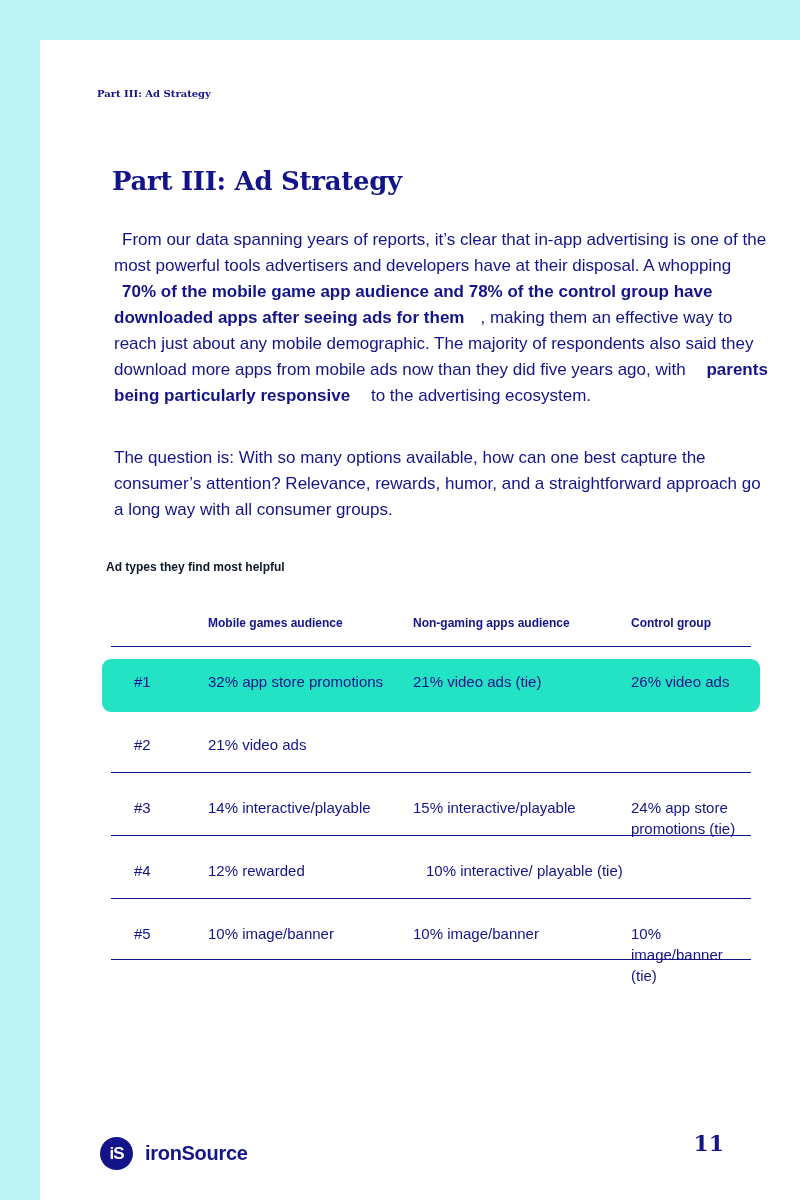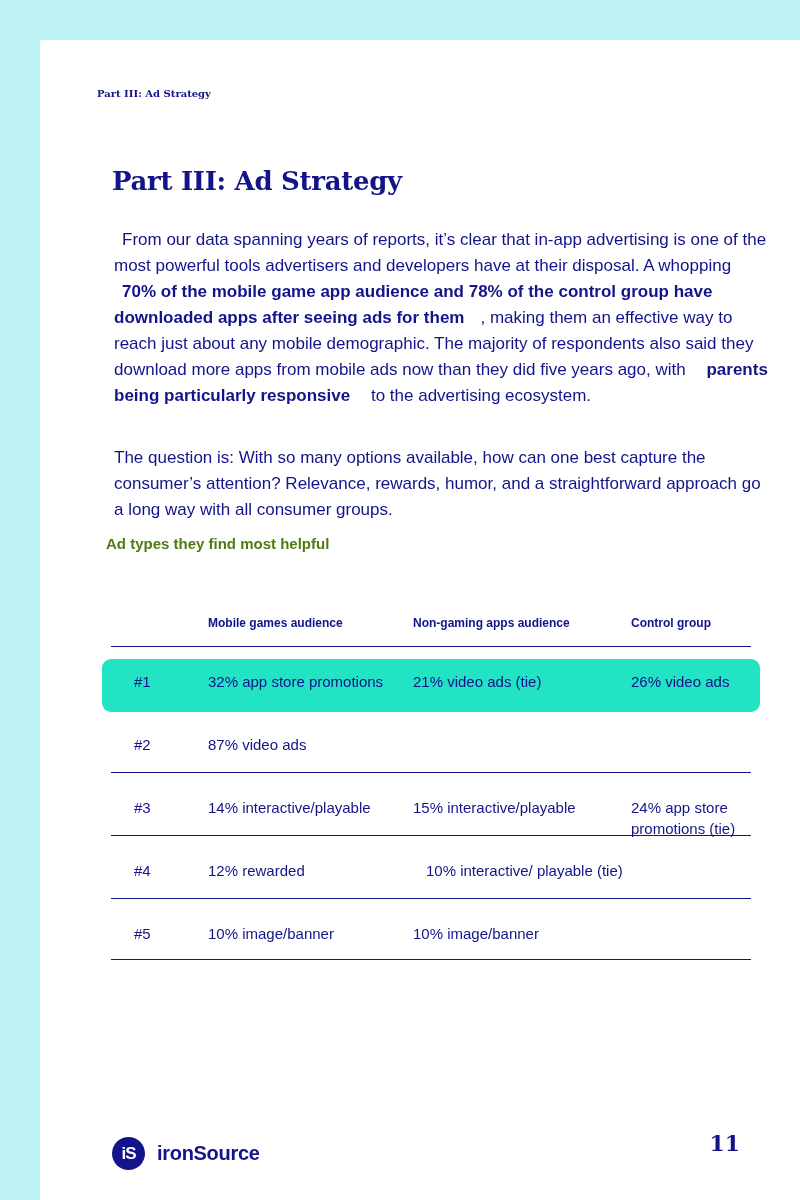--- a/index.html
+++ b/index.html
@@ -40,24 +40,24 @@
     width: 660px;
     font-size: 17px;
     line-height: 26px;
     color: #13148a;
   }
   .para b { font-weight: bold; }
   .p1 { top: 179px; }
   .p2 { top: 397px; }
   .table-title {
     position: absolute;
-    left: 58px; top: 487px;
-    font-size: 15px;
+    left: 58px; top: 512px;
+    font-size: 12px;
     font-weight: bold;
-    color: #4d7c0f;
+    color: #0f172a;
   }
   .table {
     position: absolute;
     left: 55px; top: 549px;
     width: 656px;
   }
   .thead {
     display: flex;
     height: 42px;
     border-bottom: 1px solid #13148a;
@@ -85,21 +85,21 @@
     left: -9px; right: -9px;
     top: 4px; bottom: -4px;
     background: #22e3c4;
     border-radius: 9px;
     z-index: 0;
   }
   .row > div { position: relative; z-index: 1; }
   .row.last { height: 53px; border-bottom: 1px solid #13148a; }
   .footer-logo {
     position: absolute;
-    left: 56px; top: 1081px;
+    left: 44px; top: 1081px;
     display: flex;
     align-items: center;
   }
   .logo-badge {
     width: 33px; height: 33px;
     border-radius: 50%;
     background: #13148a;
     color: #ffffff;
     font-weight: bold;
     font-size: 17px;
@@ -108,21 +108,21 @@
   }
   .logo-text {
     margin-left: 4px;
     font-weight: bold;
     font-size: 20px;
     color: #13148a;
     letter-spacing: -0.3px;
   }
   .page-number {
     position: absolute;
-    right: 60px; top: 1082px;
+    right: 76px; top: 1082px;
     font-family: "DejaVu Serif", "Liberation Serif", serif;
     font-weight: bold;
     font-size: 22px;
     color: #13148a;
   }
 </style>
 </head>
 <body>
 
 <div class="page">
@@ -146,37 +146,38 @@
     </div>
 
     <div class="row highlight">
       <div class="col-rank">#1</div>
       <div class="col-a">32% app store promotions</div>
       <div class="col-b">21% video ads (tie)</div>
       <div class="col-c">26% video ads</div>
     </div>
     <div class="row">
       <div class="col-rank">#2</div>
-      <div class="col-a">87% video ads</div>
+      <div class="col-a">21% video ads</div>
     </div>
     <div class="row">
       <div class="col-rank">#3</div>
       <div class="col-a">14% interactive/playable</div>
       <div class="col-b">15% interactive/playable</div>
       <div class="col-c">24% app store promotions (tie)</div>
     </div>
     <div class="row">
       <div class="col-rank">#4</div>
       <div class="col-b">12% rewarded</div>
       <div class="col-c">10% interactive/ playable (tie)</div>
     </div>
     <div class="row last">
       <div class="col-rank">#5</div>
       <div class="col-a">10% image/banner</div>
       <div class="col-b">10% image/banner</div>
+      <div class="col-c">10% image/banner (tie)</div>
     </div>
   </div>
 
   <div class="footer-logo">
     <div class="logo-badge">iS</div>
     <div class="logo-text">ironSource</div>
   </div>
 
   <div class="page-number">11</div>
 

